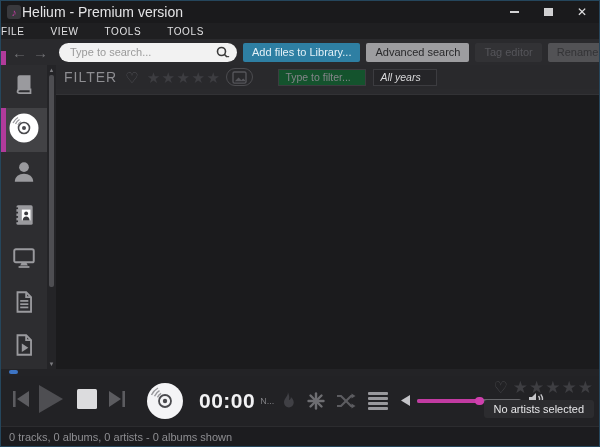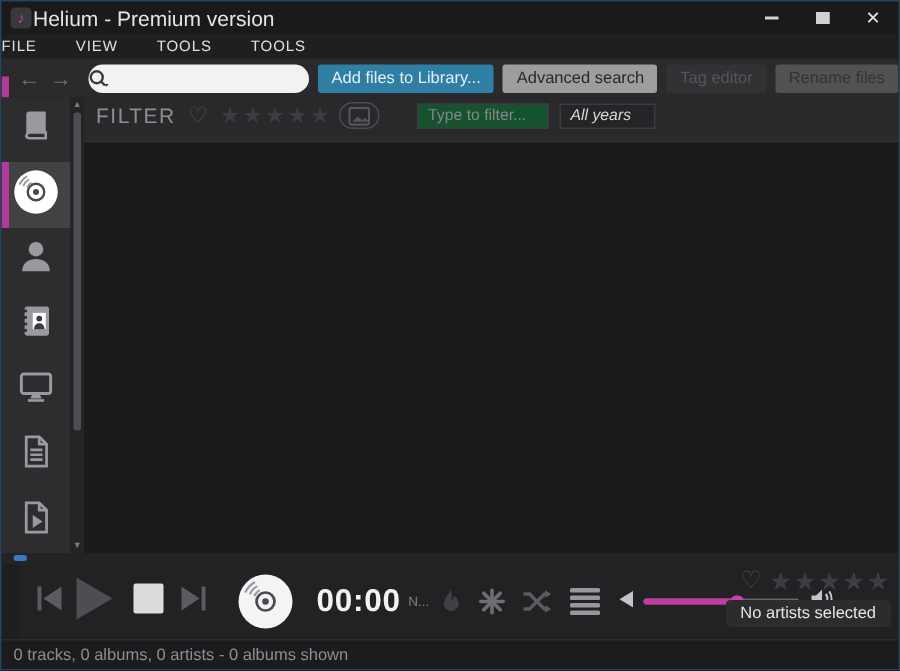--- a/index.html
+++ b/index.html
@@ -70,21 +70,21 @@
     display:flex; align-items:center; font-size:10.5px; color:#d8d8da; padding:0 6px; }
   .dd-release { width:112px; justify-content:space-between; }
   .dd-years { width:64px;font-style:italic; }
   .dd-arrow { font-size:8px; color:#9a9a9e; }
   .content-header { height:6px; background:#2a2a2d; border-bottom:1px solid #323235; flex-shrink:0; }
   .content-body { flex:1; background:#1b1b1d; }
   
   .hscroll { position:absolute; left:0; top:368px; right:0; height:7px; background:#232326; }
   .hscroll-thumb { position:absolute; left:8px; top:1px; width:9px; height:4px; background:#3d74c4; border-radius:2px; }
   
-  .playerbar { position:absolute; left:12px; top:375px; right:0; height:50px; background:#222225;
+  .playerbar { position:absolute; left:0; top:375px; right:0; height:50px; background:#222225;
     display:flex; align-items:center; padding-left:10px; }
   .transport { display:flex; align-items:center; gap:3px; }
   .time-display { font-size:21px; font-weight:bold; color:#f2f2f4; margin-left:14px; letter-spacing:.5px; }
   .track-label { font-size:9px; color:#808084; margin-left:5px; }
   .icon-gap { margin-left:11px; display:flex; align-items:center; }
   .hamburger { display:flex; flex-direction:column; gap:2px; margin-left:12px; }
   .hamburger span { width:20px; height:3px; background:#98989c; border-radius:1px; }
   .vol-cluster { display:flex; align-items:center; margin-left:13px; }
   .vol-track { position:relative; width:104px; height:4px; background:#66666a; border-radius:2px; margin:0 7px; }
   .vol-fill { position:absolute; left:0; top:0; bottom:0; width:62%; background:#c23ba2; border-radius:2px; }
@@ -127,20 +127,21 @@
     <span class="menu-item">FILE</span>
     <span class="menu-item">VIEW</span>
     <span class="menu-item">TOOLS</span>
     <span class="menu-item">TOOLS</span>
   </div>
 
   <div class="toolbar">
     <span class="nav-arrow">←</span>
     <span class="nav-arrow">→</span>
     <div class="search-pill">
+      <input type="text" placeholder="Type to search..." style="">
       <span class="search-glyph">
         <svg width="14" height="13" viewBox="0 0 14 13">
             <circle cx="5.5" cy="5.5" r="4" fill="none" stroke="#3a3a3a" stroke-width="1.6"></circle>
             <line x1="8.5" y1="8.5" x2="11" y2="11" stroke="#3a3a3a" stroke-width="1.6"></line>
             <path d="M10.5 12.2 l3-0 l-1.5 1.8 z" transform="translate(0,-2.2)" fill="#3a3a3a"></path>
           </svg>
       </span>
     </div>
     <div class="tb-btn btn-add">Add files to Library...</div>
     <div class="tb-btn btn-adv">Advanced search</div>

